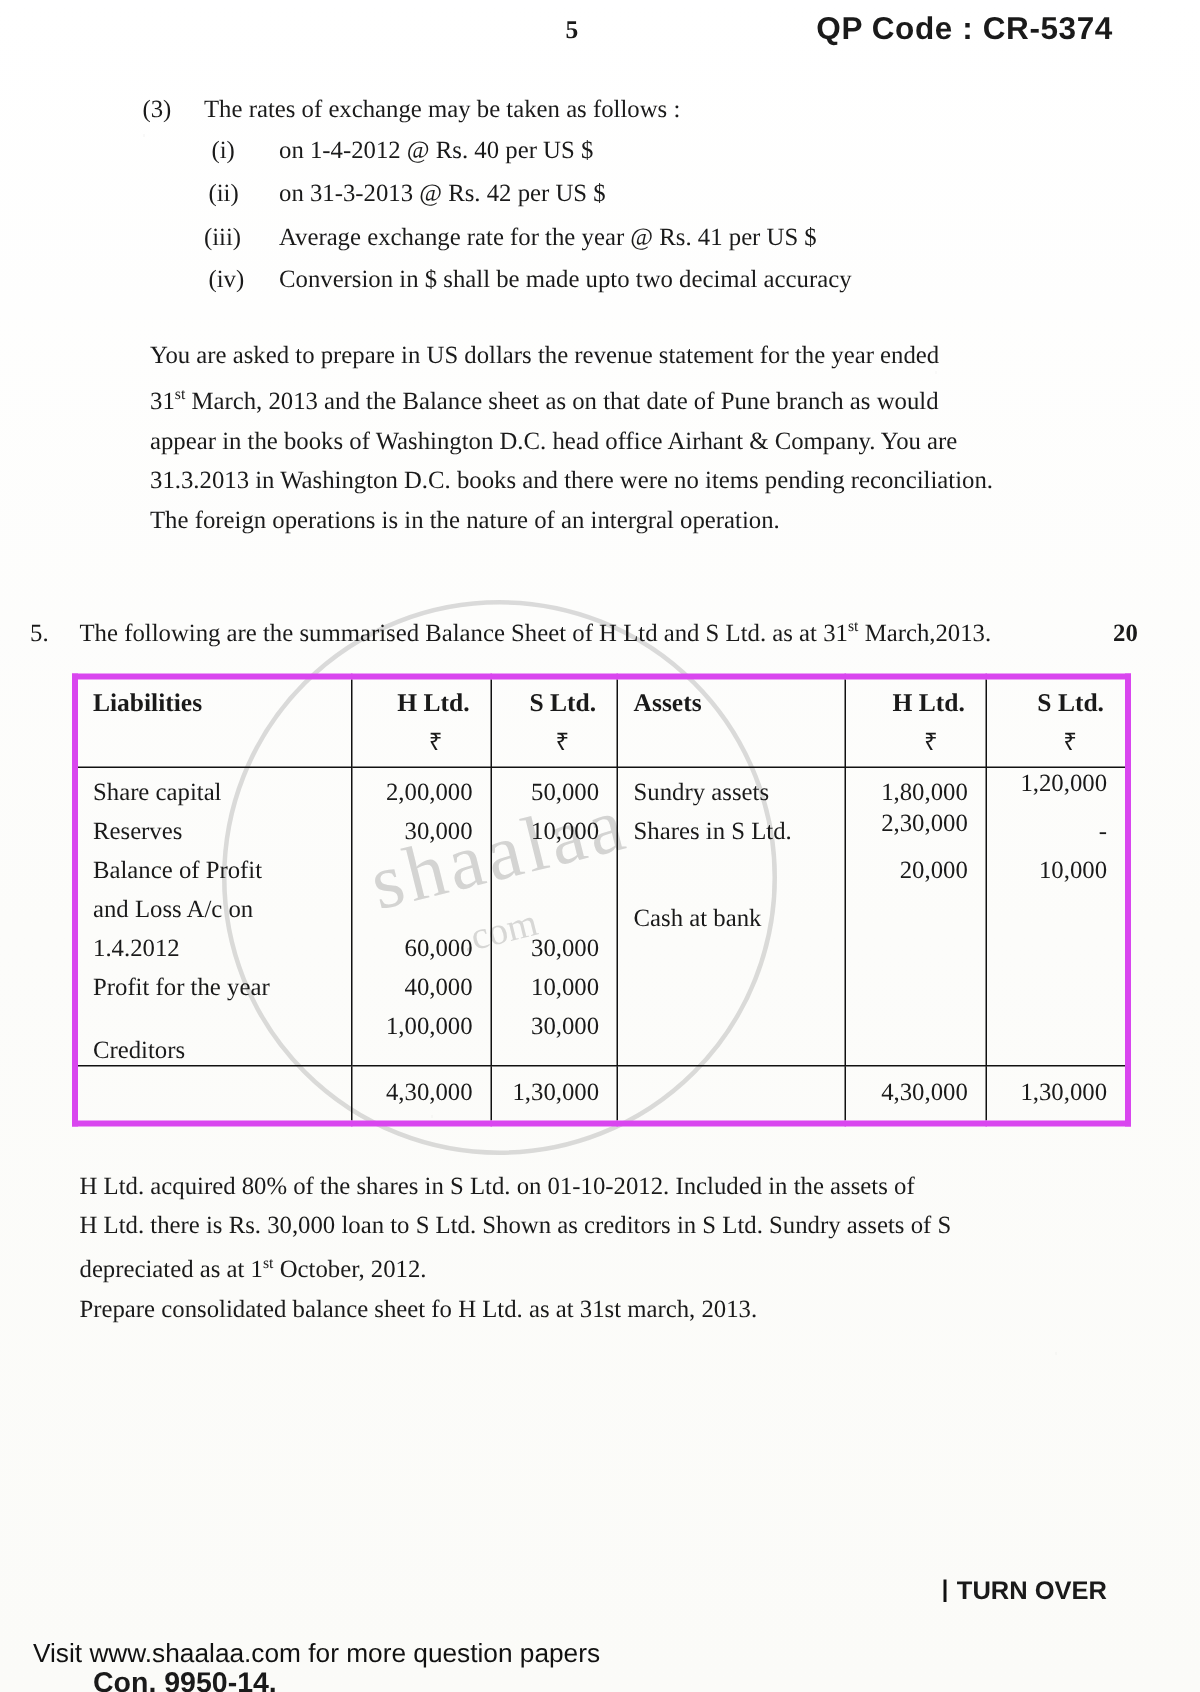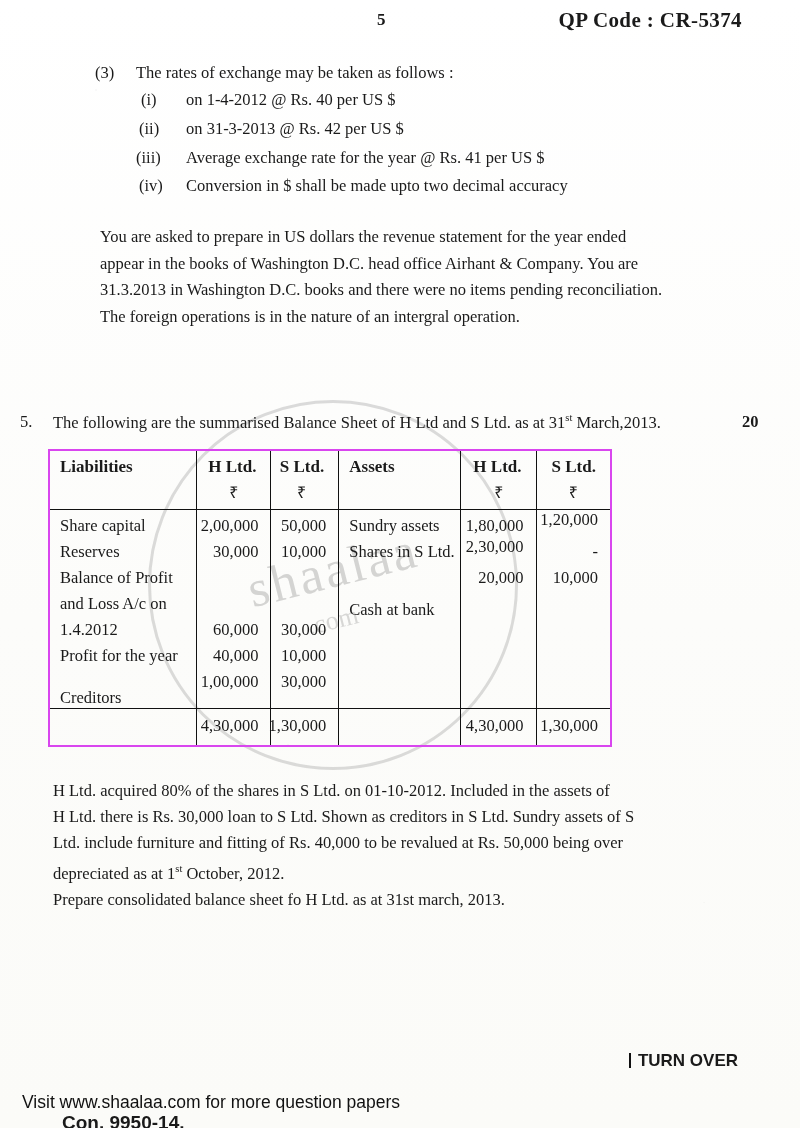--- a/index.html
+++ b/index.html
@@ -79,21 +79,21 @@
     left: 377px;
     top: 10px;
     font-size: 17px;
     font-weight: bold;
     font-family: "Liberation Serif", serif;
   }
   .qp-code {
     position: absolute;
     right: 58px;
     top: 8px;
-    font-family: Liberation Serif, serif;
+    font-family: Liberation Sans, sans-serif;
     font-size: 21px;
     font-weight: bold;
     letter-spacing: 0.4px;
     white-space: nowrap;
   }
 
   
   .content {
     position: absolute;
     left: 0;
@@ -141,22 +141,22 @@
     top: 412px;
     font-size: 16.5px;
     font-weight: bold;
   }
 
   
   .bs-table {
     position: absolute;
     left: 48px;
     top: 449px;
-    width: 564px;
-    border: 2px solid #d946ef;
+    width: 706px;
+    border: 4px solid #d946ef;
     border-collapse: collapse;
     background: transparent;
     z-index: 5;
   }
   .bs-table td, .bs-table th {
     border: 1px solid #111;
     padding: 0;
     vertical-align: top;
     font-size: 16px;
     font-family: "Liberation Serif", serif;
@@ -286,33 +286,33 @@
     <div class="lvl1" style="left:186px; top:119px;">on 31-3-2013 @ Rs. 42 per US $</div>
 
     <div class="idx" style="left:136px; top:148px;">(iii)</div>
     <div class="lvl1" style="left:186px; top:148px;">Average exchange rate for the year @ Rs. 41 per US $</div>
 
     <div class="idx" style="left:139px; top:176px;">(iv)</div>
     <div class="lvl1" style="left:186px; top:176px;">Conversion in $ shall be made upto two decimal accuracy</div>
 
     <div class="para" style="left:100px; top:224px; width:650px;">
       <div>You are asked to prepare in US dollars the revenue statement for the year ended</div>
+      <div>31<sup class="ord">st</sup> March, 2013 and the Balance sheet as on that date of Pune branch as would</div>
       <div>appear in the books of Washington D.C. head office Airhant &amp; Company. You are</div>
       <div>31.3.2013 in Washington D.C. books and there were no items pending reconciliation.</div>
       <div>The foreign operations is in the nature of an intergral operation.</div>
     </div>
 
     <div class="q5-num">5.</div>
     <div class="q5-text">The following are the summarised Balance Sheet of H Ltd and S Ltd. as at 31<sup class="ord">st</sup> March,2013.</div>
     <div class="q5-marks">20</div>
 
     <div class="footer-note">
       <div>H Ltd. acquired 80% of the shares in S Ltd. on 01-10-2012. Included in the assets of</div>
       <div>H Ltd. there is Rs. 30,000 loan to S Ltd. Shown as creditors in S Ltd. Sundry assets of S</div>
-      <div>Ltd. include furniture and fitting of Rs. 40,000 to be revalued at Rs. 50,000 being over</div>
       <div>depreciated as at 1<sup class="ord">st</sup> October, 2012.</div>
       <div>Prepare consolidated balance sheet fo H Ltd. as at 31st march, 2013.</div>
     </div>
   </div>
 
   <table class="bs-table">
     <tbody>
         <tr>
       <td class="col-w1 hdr-cell h-left">
         <span class="title">Liabilities</span>

